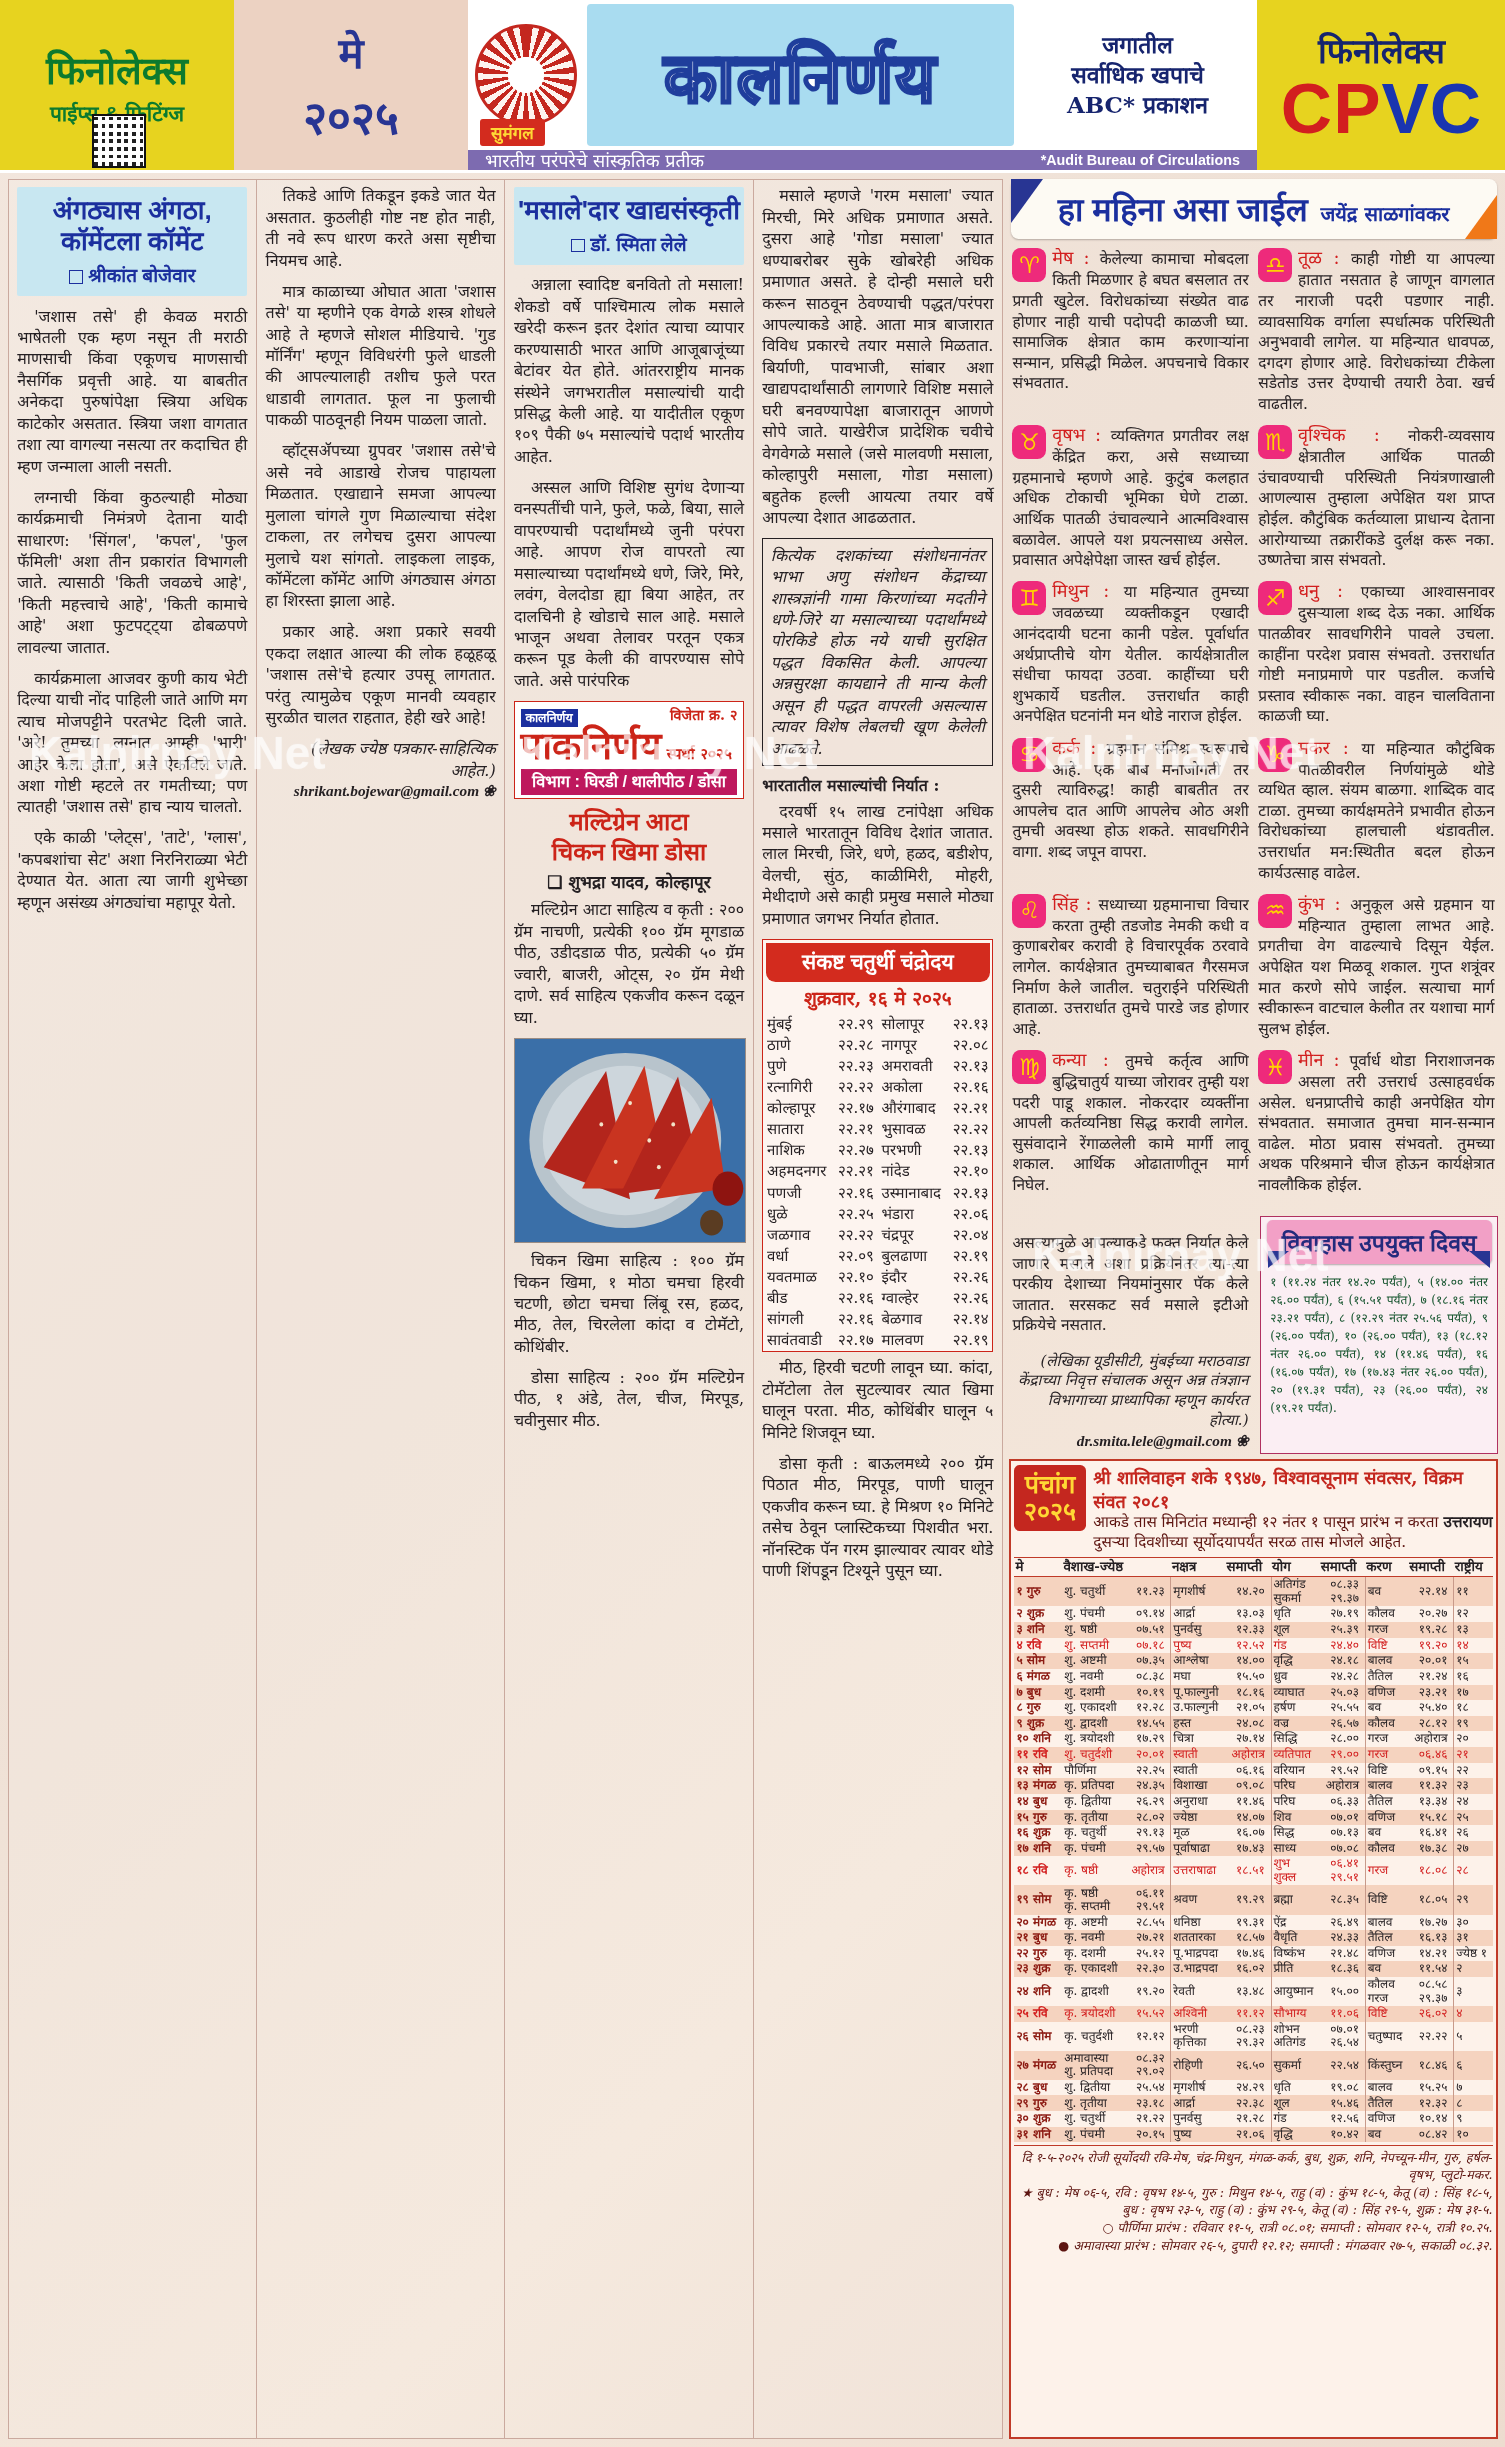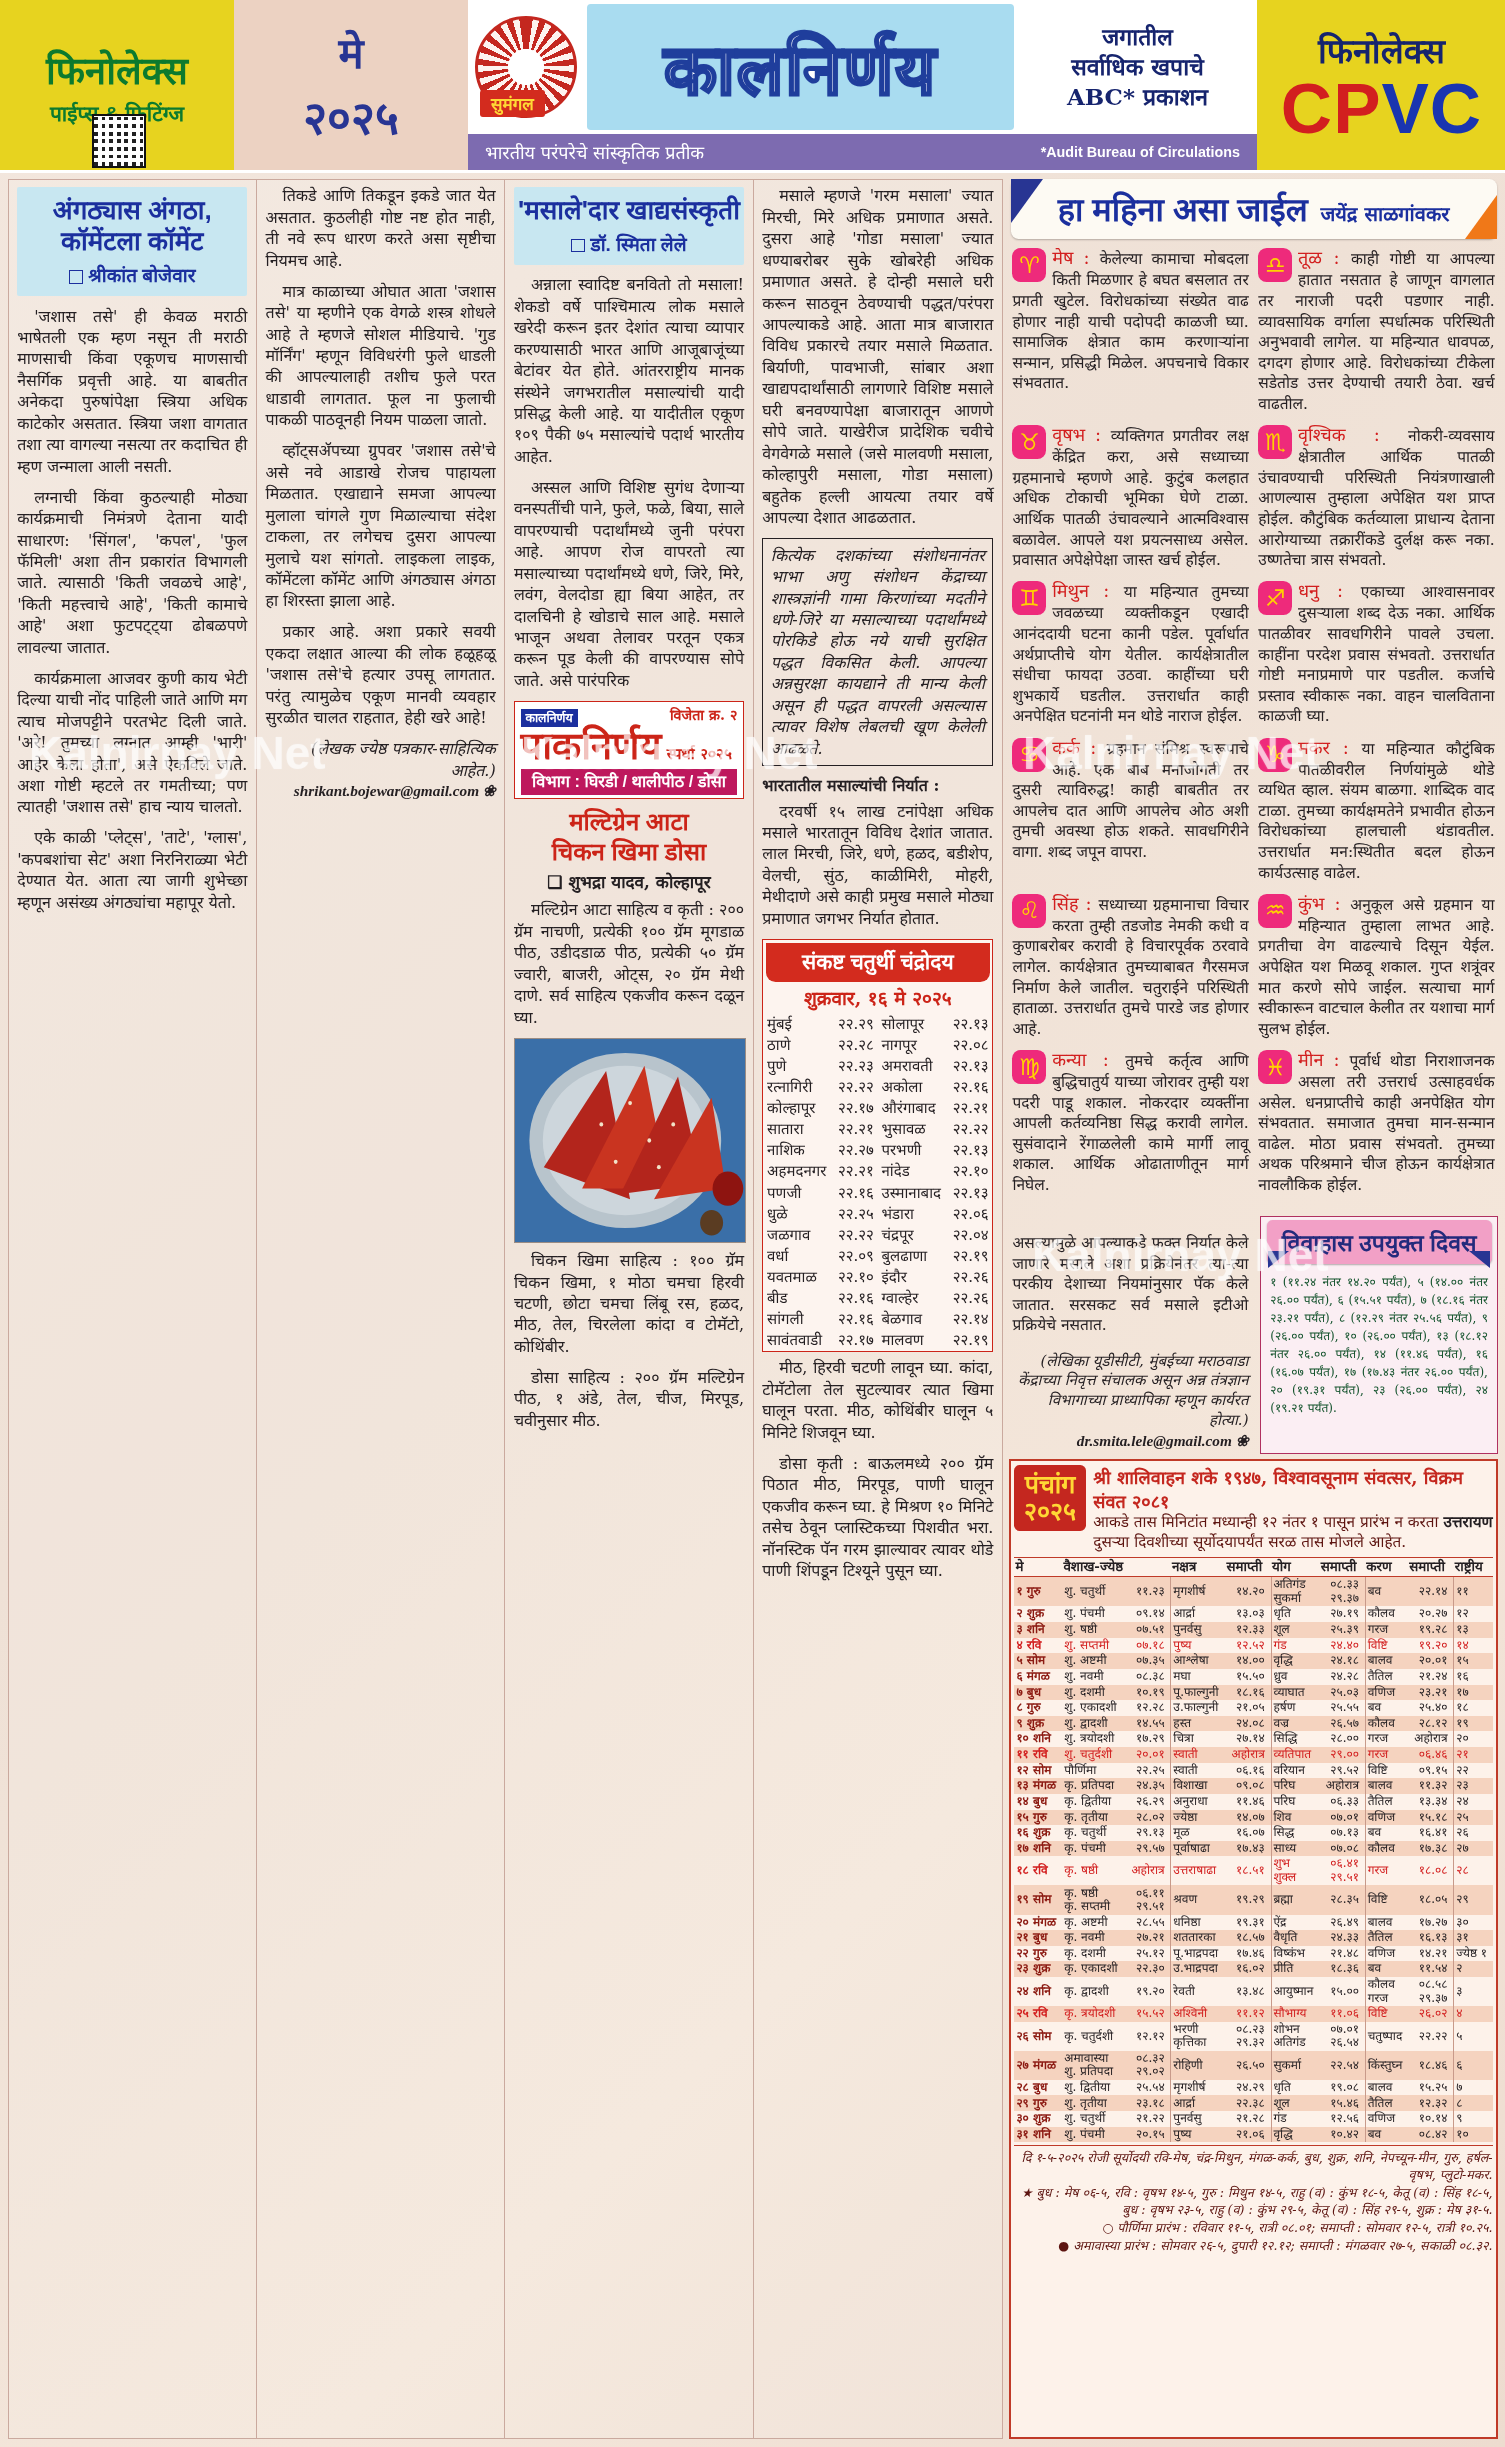--- a/index.html
+++ b/index.html
@@ -16,26 +16,26 @@
       repeating-linear-gradient(90deg,#111 0 3.8px,#fff 3.8px 7.6px);background-blend-mode:screen;}
   .h-month{width:234px;background:#ecd2c2;display:flex;flex-direction:column;align-items:center;justify-content:center;color:#283593;font-weight:bold;}
   .h-month .m1{font-size:42px;}
   .h-month .m2{font-size:46px;margin-top:5.7px;}
   .h-mid{flex:1;display:flex;flex-direction:column;background:#fff;}
   .h-mid-top{flex:1;display:flex;}
   .h-logo-wrap{width:115px;display:flex;align-items:center;justify-content:center;position:relative;background:#fff;}
   .sunburst{width:96px;height:96px;border-radius:50%;border:3.8px solid #c4271f;
     background:radial-gradient(circle,#fff 0 26%,rgba(255,255,255,0) 27%),
                repeating-conic-gradient(#c4271f 0 8deg,#fdf3ef 8deg 16deg);}
-  .sumangal{position:absolute;bottom:17px;left:11.5px;background:#d32b1e;color:#ffd835;font-weight:bold;font-size:17px;padding:1.9px 11.5px;border-radius:2.9px;font-family:"Liberation Sans",sans-serif;}
+  .sumangal{position:absolute;bottom:4px;left:11.5px;background:#d32b1e;color:#ffd835;font-weight:bold;font-size:17px;padding:1.9px 11.5px;border-radius:2.9px;font-family:"Liberation Sans",sans-serif;}
   .h-title{flex:1;background:#a9dcf0;display:flex;align-items:center;justify-content:center;margin:3.8px;border-radius:3.8px;}
   .h-title span{font-family:"Liberation Sans",sans-serif;font-size:69px;font-weight:bold;color:#fff;-webkit-text-stroke:2.9px #1f3e9c;text-shadow:0 0 1.9px #1f3e9c;letter-spacing:1.9px;}
   .h-abc{width:239px;background:#fff;display:flex;flex-direction:column;align-items:center;justify-content:center;color:#16246e;font-weight:bold;text-align:center;}
   .h-abc div{font-size:23px;line-height:1.3;}
-  .h-strip{height:36px;background:#7d6bb0;display:flex;align-items:center;justify-content:space-between;padding:0 17px;color:#fff;font-size:18px;}
+  .h-strip{height:20px;background:#7d6bb0;display:flex;align-items:center;justify-content:space-between;padding:0 17px;color:#fff;font-size:18px;}
   .h-strip .audit{font-family:"Liberation Sans",sans-serif;font-size:14.3px;font-weight:bold;text-align:right;}
   .h-cpvc{width:249px;background:#e7d31f;display:flex;flex-direction:column;align-items:center;justify-content:center;font-family:"Liberation Sans",sans-serif;}
   .h-cpvc .f{color:#16246e;font-weight:bold;font-size:34px;}
   .h-cpvc .c{font-size:71px;font-weight:bold;line-height:1;letter-spacing:1px;}
   .h-cpvc .c .r{color:#d21f1f;}
   .h-cpvc .c .b{color:#1a35b0;}
 
   
   .bodywrap{display:flex;padding:5.7px 7.6px;gap:5.7px;height:2260px;}
   .leftgrid{width:994px;display:grid;grid-template-columns:1fr 1fr 1fr 1fr;column-gap:0;border:1px solid #caa99e;background:rgba(255,255,255,0.12);}

